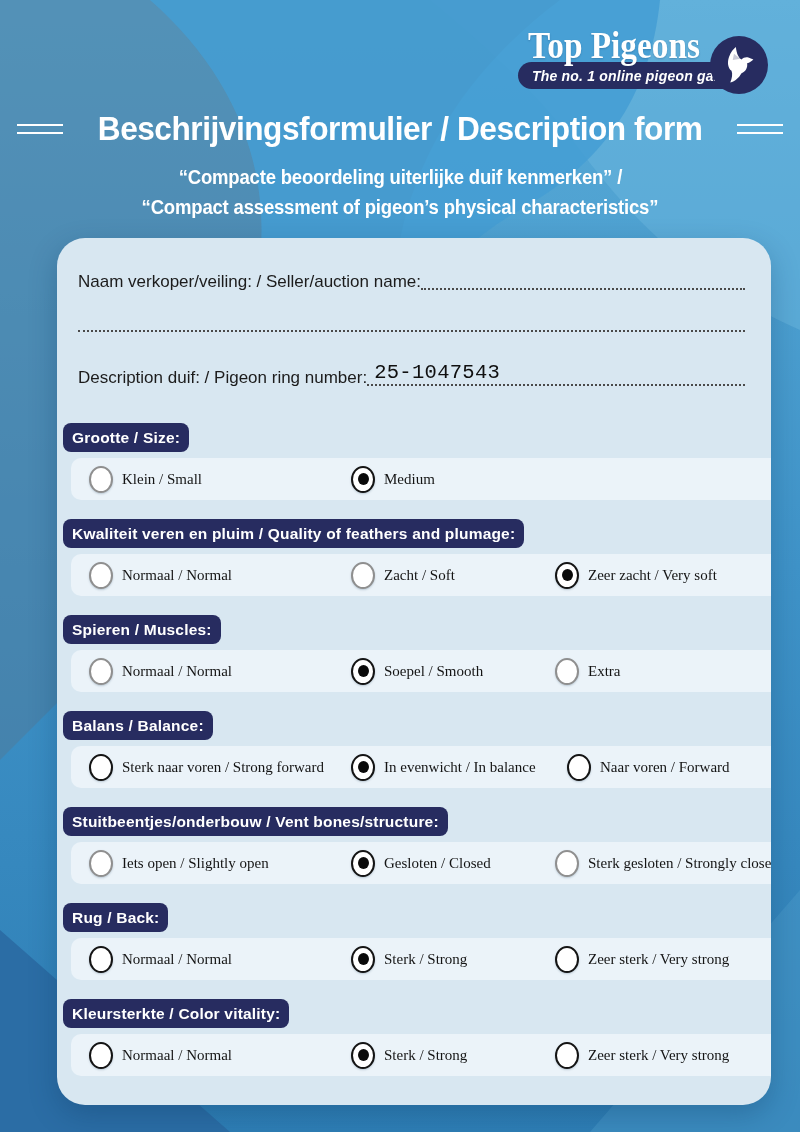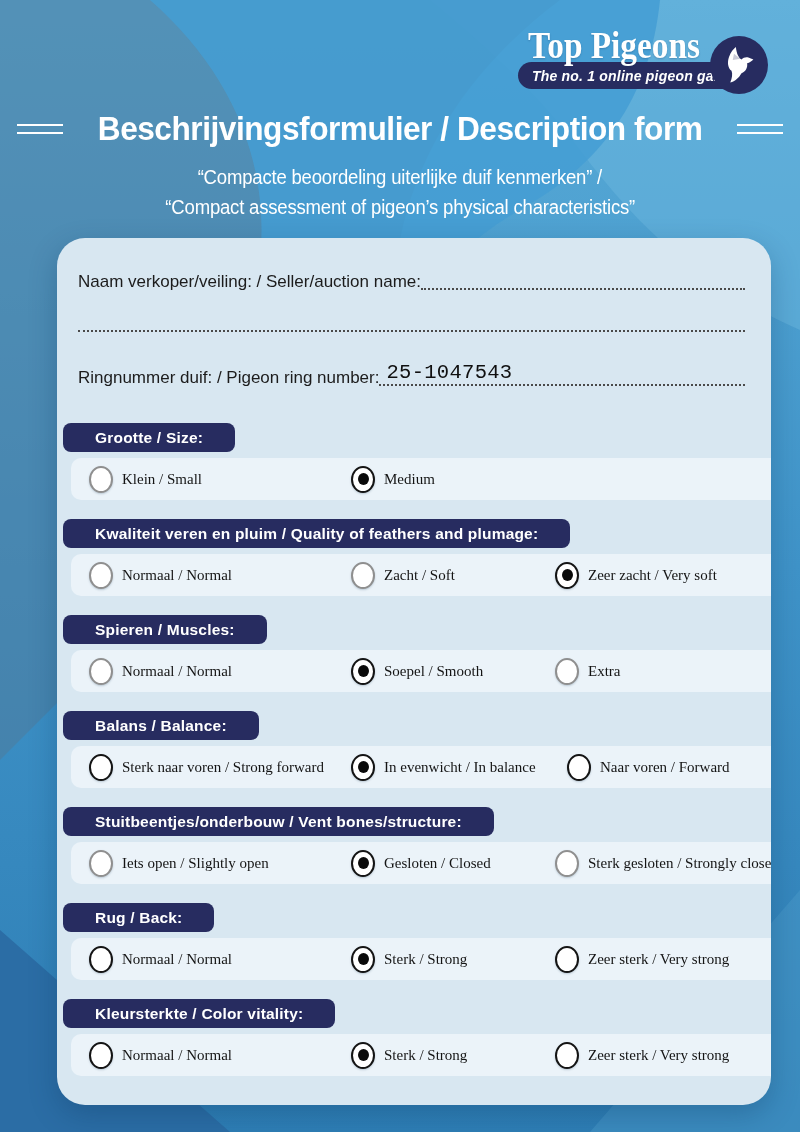--- a/index.html
+++ b/index.html
@@ -35,21 +35,21 @@
     display:flex;align-items:center;justify-content:center;gap:12px;
   }
   .title-row h1{
     margin:0;color:#fff;font-size:34px;font-weight:700;letter-spacing:-.5px;
     transform:scaleX(.93);white-space:nowrap;
   }
   .dbl{width:46px;height:10px;box-sizing:border-box;
     border-top:2.5px solid #fff;border-bottom:2.5px solid #fff;flex:none;}
   .subtitle{
     position:absolute;left:0;right:0;z-index:2;text-align:center;
-    color:#fff;font-size:19.5px;font-weight:400;
+    color:#fff;font-size:19.5px;font-weight:700;
   }
   .subtitle span{display:inline-block;transform:scaleX(.95);white-space:nowrap;letter-spacing:-.2px;}
   .subtitle.s1{top:166px;}
   .subtitle.s2{top:196px;}
   
   .card{
     position:absolute;left:57px;top:238px;width:714px;height:867px;z-index:2;
     background:#d8e7f1;border-radius:28px;overflow:hidden;
     box-shadow:0 10px 28px rgba(10,50,90,.28);
   }
@@ -60,21 +60,21 @@
   .dotline.full{display:block;margin-top:36px;}
   .ring-row{margin-top:34px;}
   .ring-value{
     position:absolute;left:7px;bottom:0;font-size:20.5px;color:#101010;letter-spacing:.3px;white-space:nowrap;
   }
   
   .sections{margin-top:33px;}
   .fsection + .fsection{margin-top:19px;}
   .pill{
     width:fit-content;margin-left:6px;height:29px;line-height:29px;
-    background:#272c60;color:#fff;border-radius:8px;padding:0 32px;
+    background:#272c60;color:#fff;border-radius:8px;padding:0 9px;
     font-size:15.5px;font-weight:700;letter-spacing:.2px;white-space:nowrap;
   }
   .opt-row{
     margin-left:14px;margin-top:6px;height:42px;background:#ebf3f9;
     border-radius:10px 0 0 10px;display:flex;align-items:center;padding-left:18px;box-sizing:border-box;font-family:Liberation Serif, serif;
   }
   .opt{display:flex;align-items:center;gap:9px;flex:none;}
   .opt.c1{width:262px;}
   .opt.c2{width:204px;}
   .opt.c3{flex:1;}
@@ -129,21 +129,21 @@
 <div class="subtitle s2"><span>“Compact assessment of pigeon’s physical characteristics”</span></div>
 
 <main class="card">
   <div class="card-top">
     <div class="field-row">
       <span class="flabel">Naam verkoper/veiling: / Seller/auction name:</span>
       <span class="dotline"></span>
     </div>
     <div class="dotline full"></div>
     <div class="field-row ring-row">
-      <span class="flabel">Ringnummer duif: / Pigeon ring number:</span>
+      <span class="flabel">Description duif: / Pigeon ring number:</span>
       <span class="dotline">
         <span class="ring-value">25-1047543</span>
       </span>
     </div>
   </div>
 
   <div class="sections">
 
     <section class="fsection">
       <div class="pill"><span>Grootte / Size:</span></div>

